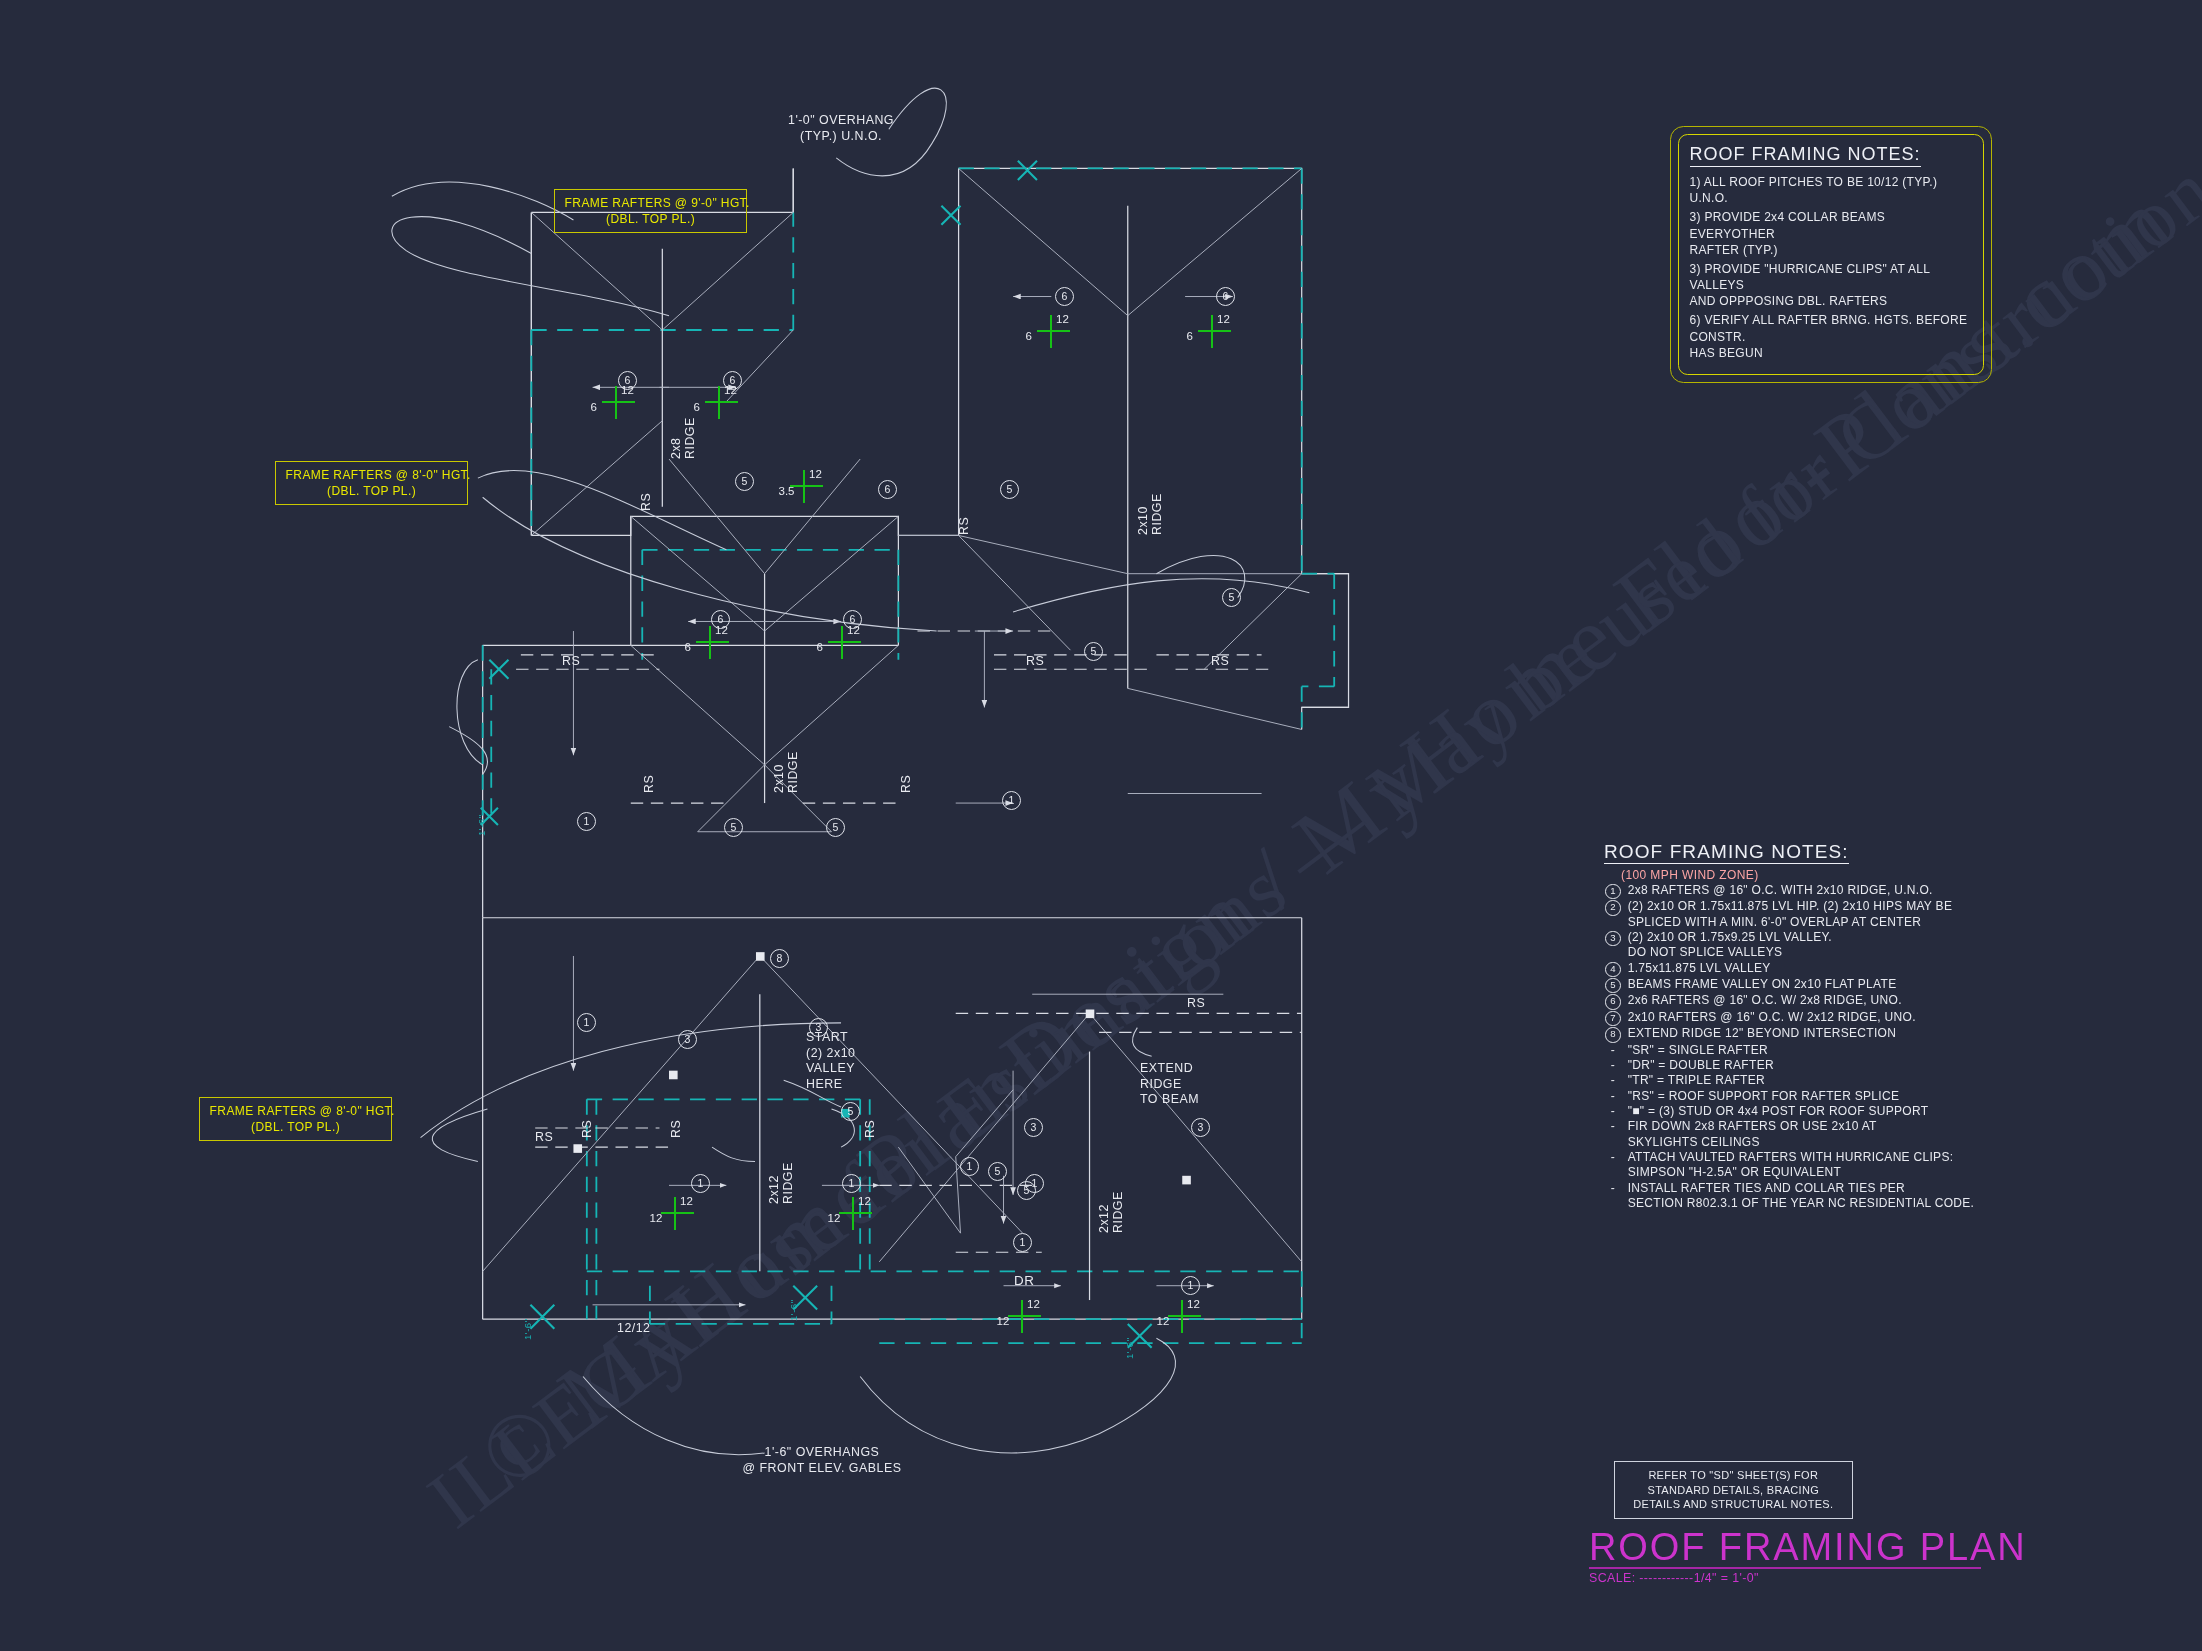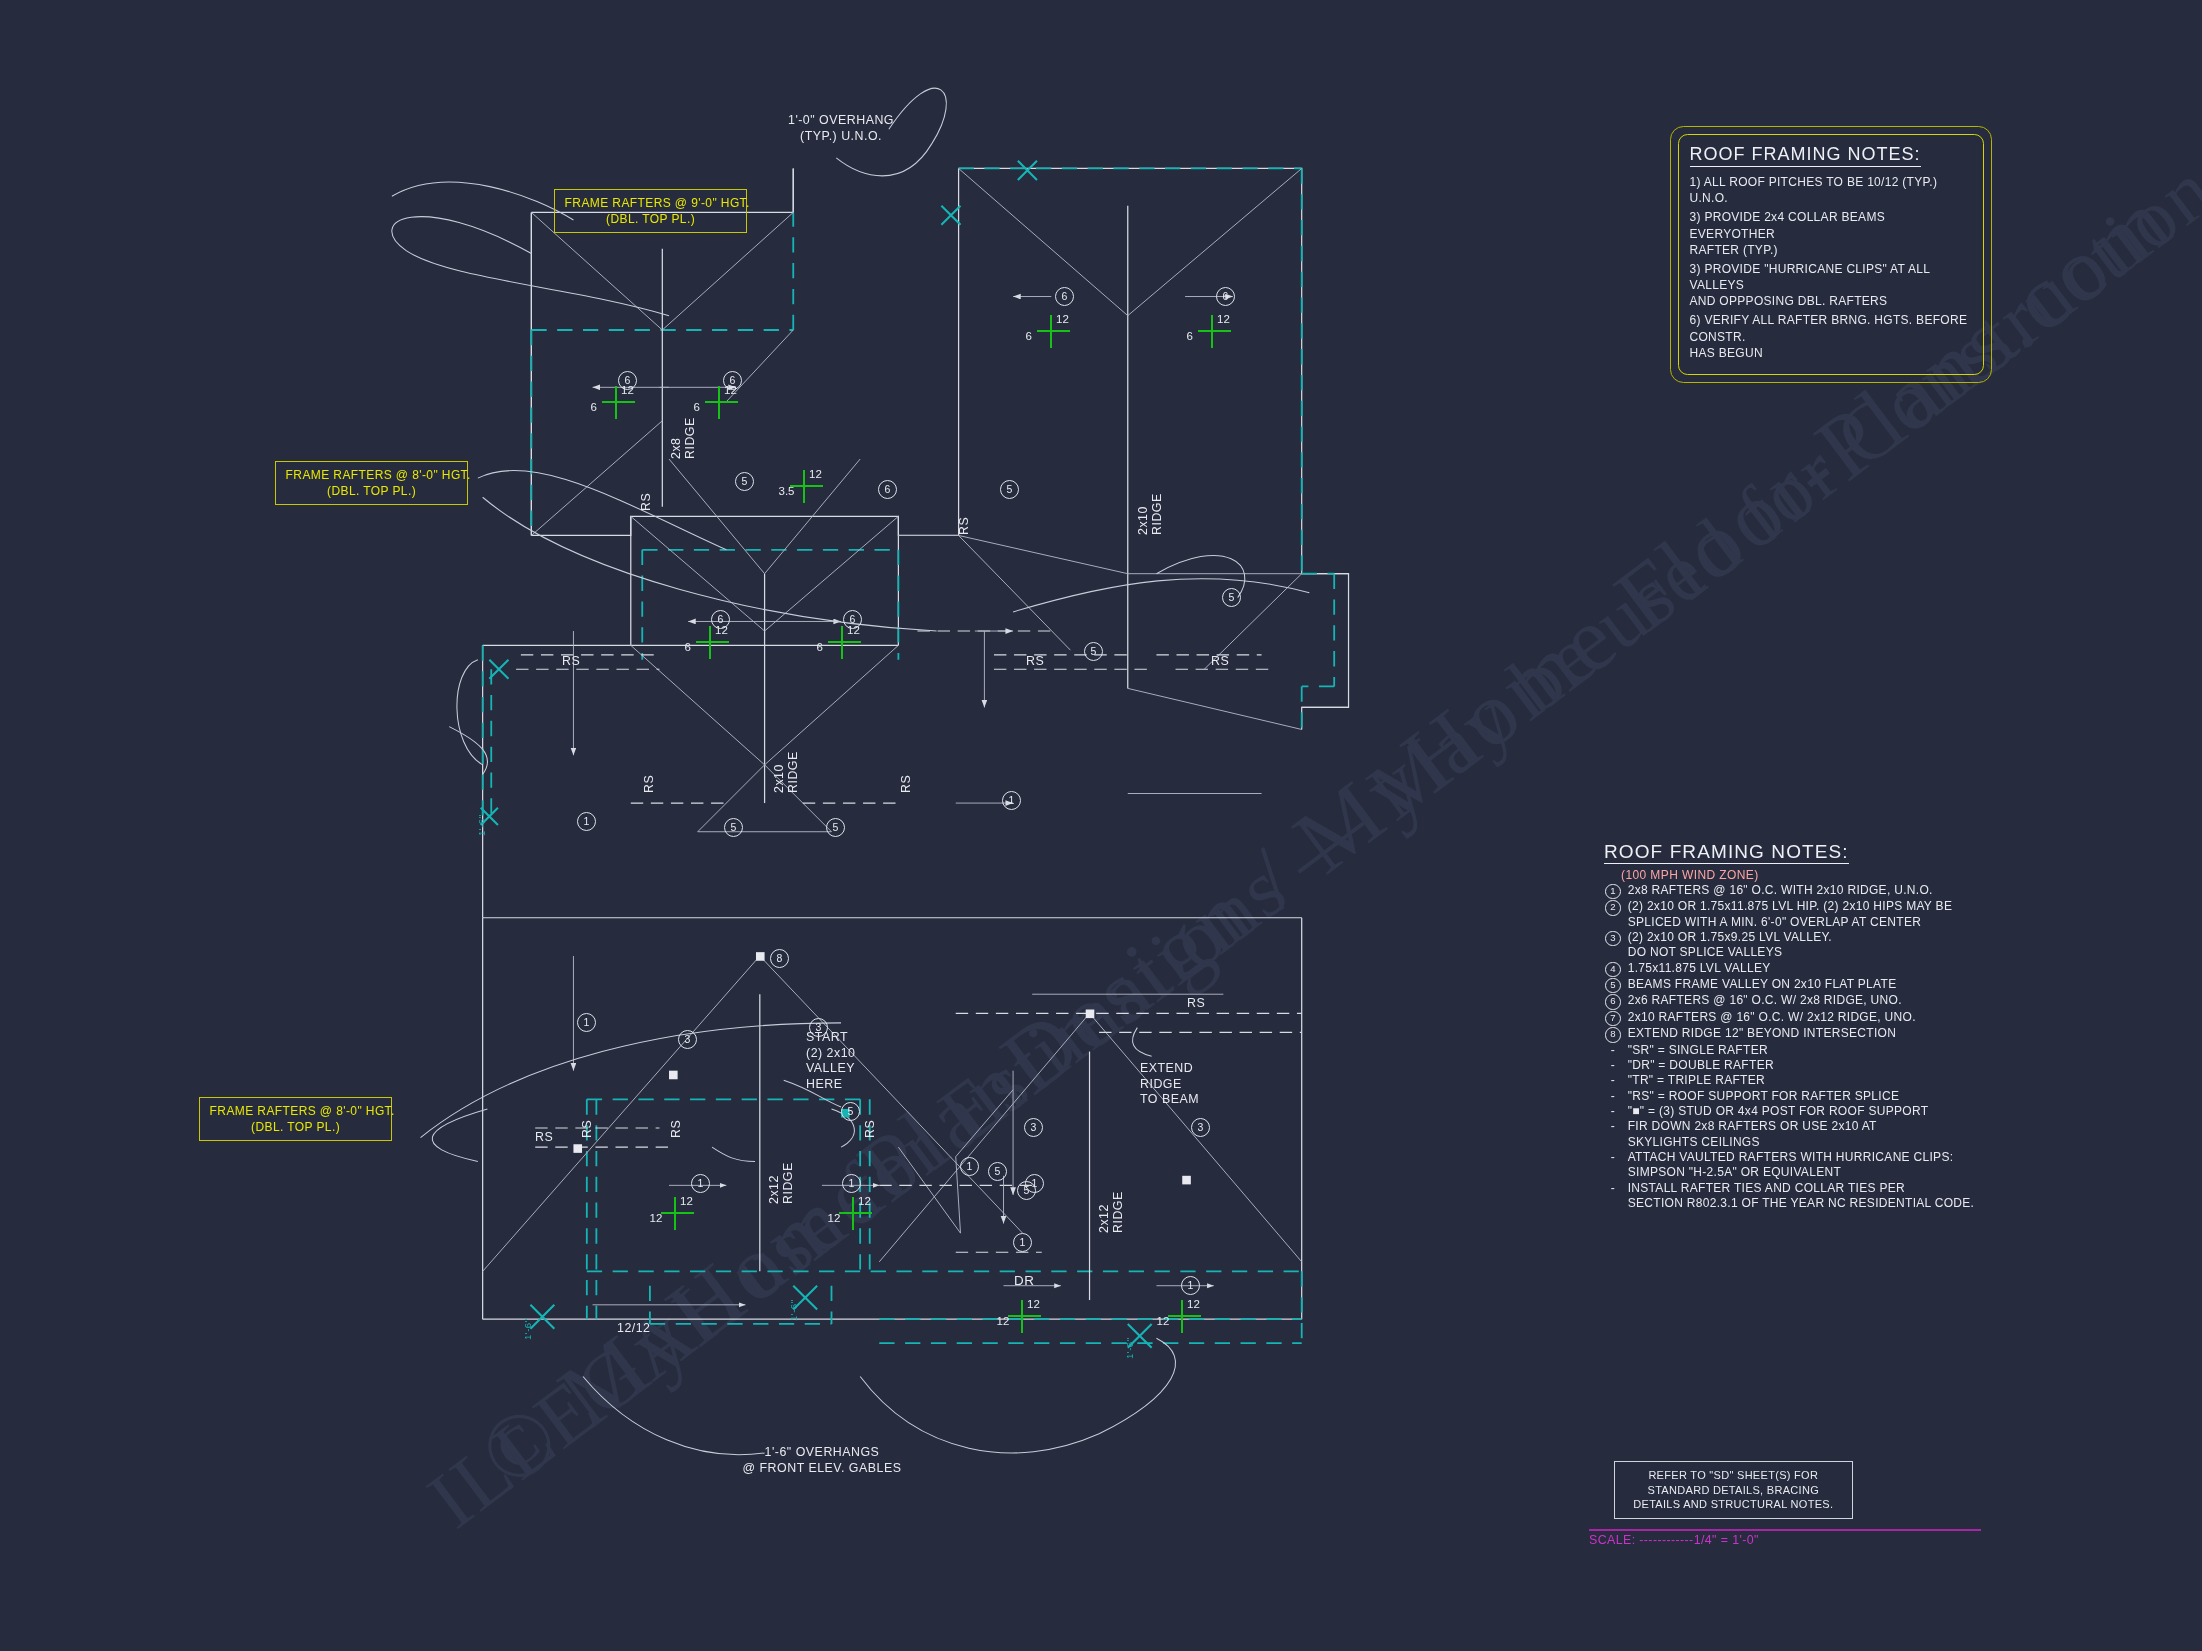--- a/index.html
+++ b/index.html
@@ -582,18 +582,19 @@
         <li><span class="mk">-</span><span class="tx">INSTALL RAFTER TIES AND COLLAR TIES PER
 SECTION R802.3.1 OF THE YEAR NC RESIDENTIAL CODE.</span></li>
       </ul>
   </div>
 
   <div id="sd-box">REFER TO "SD"  SHEET(S) FOR
 STANDARD DETAILS, BRACING
 DETAILS AND STRUCTURAL NOTES.</div>
 
   <div id="title-block">
+    <div class="ttl">ROOF FRAMING PLAN</div>
     <div class="rule"></div>
     <div class="scale">SCALE: ------------1/4" = 1'-0"</div>
   </div>
 
 </div>
 
 
 </body></html>

